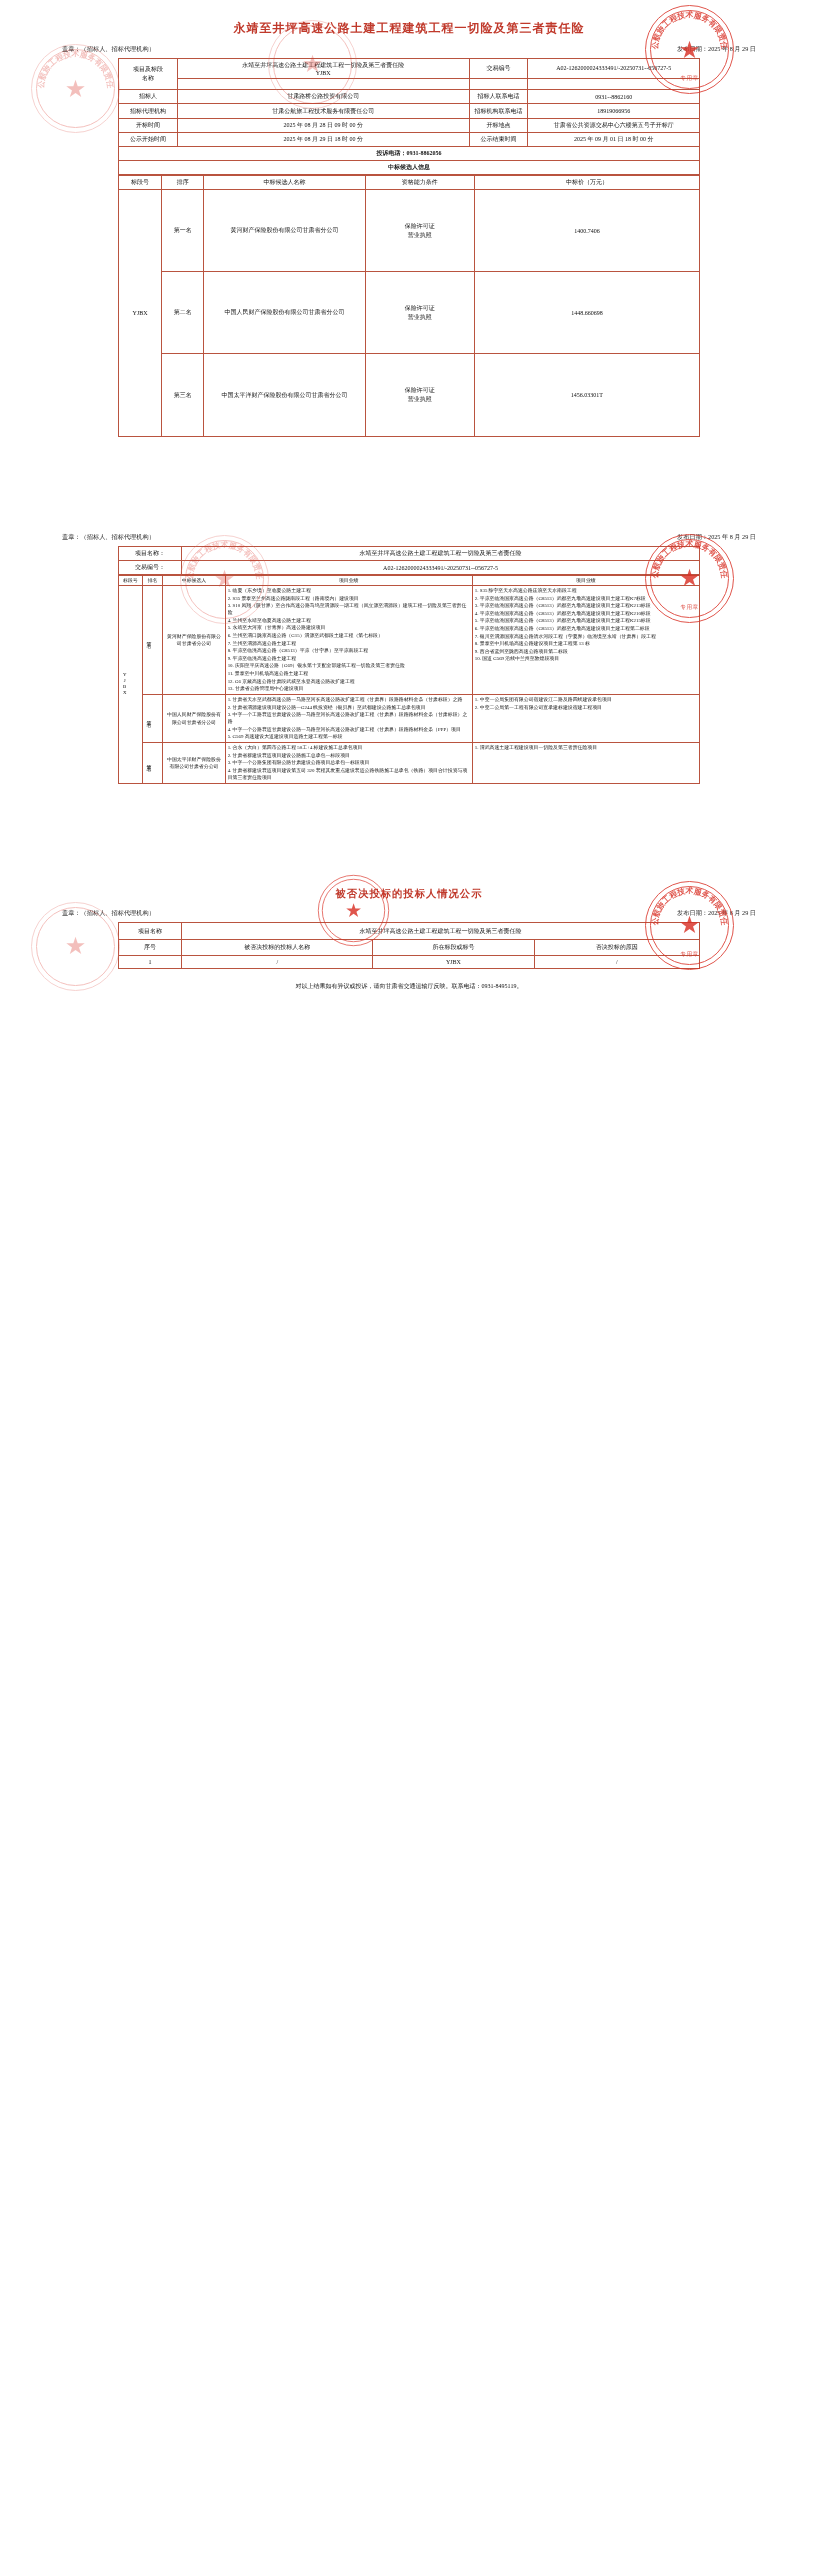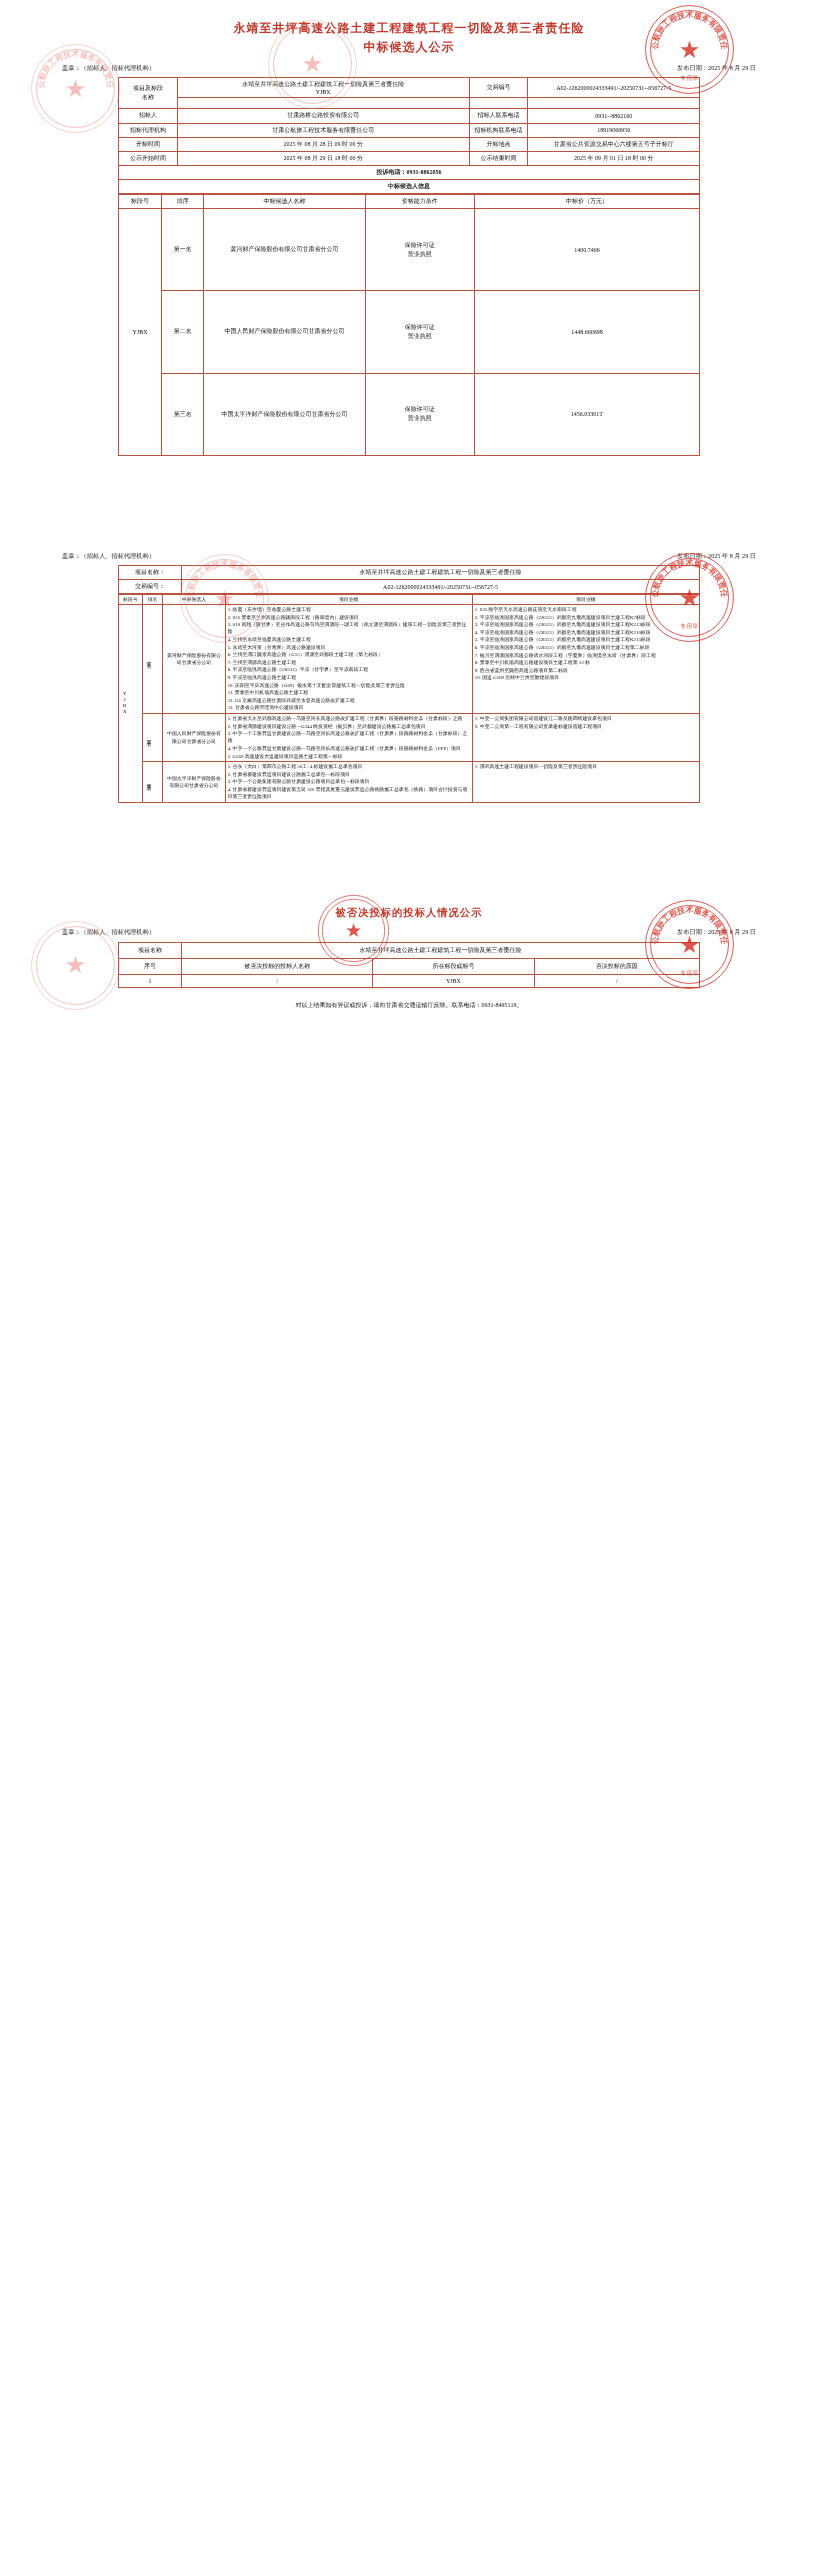--- a/index.html
+++ b/index.html
@@ -104,21 +104,20 @@
       <text><textPath href="#p1arcb" startOffset="50%" text-anchor="middle">甘肃公航旅工程技术服务有限责任公司</textPath></text>
     </svg>
     <div class="star">★</div>
   </div>
   <div class="seal faint" style="left:268px;top:19.6px;">
     <div class="ring"></div>
     <div class="star">★</div>
   </div>
 
   <div class="title">永靖至井坪高速公路土建工程建筑工程一切险及第三者责任险</div>
-  <div class="title2">中标候选人公示</div>
 
   <div class="meta-row">
     <span>盖章：（招标人、招标代理机构）</span>
     <span>发布日期：2025 年 8 月 29 日</span>
   </div>
 
   <table class="doc">
     <tbody>
         <tr>
       <td class="lbl" rowspan="2">

